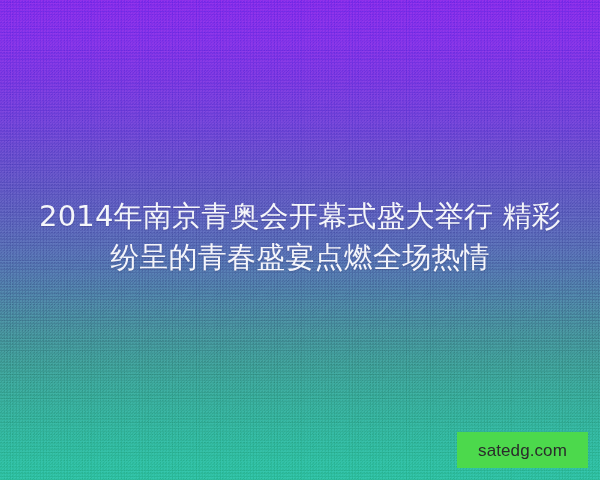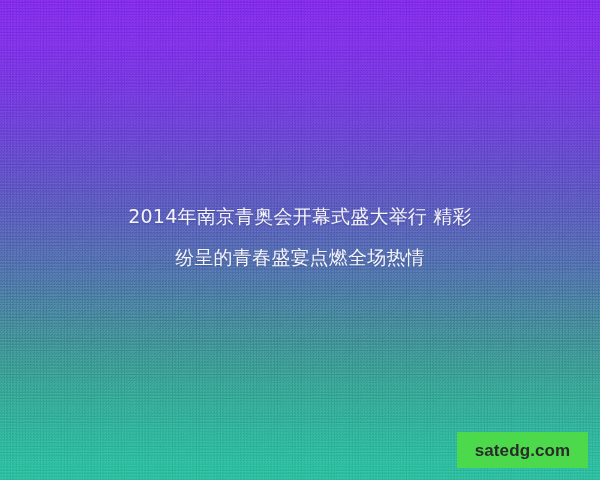--- a/index.html
+++ b/index.html
@@ -73,21 +73,21 @@
   .headline {
     position: absolute;
     left: 0;
     right: 0;
     top: 196px;
     padding: 0 38px;
     box-sizing: border-box;
     text-align: center;
     color: #f4f5fa;
     font-family: "DejaVu Sans", "Liberation Sans", sans-serif;
-    font-size: 19px;
+    font-size: 29px;
     line-height: 41px;
     font-weight: 400;
     letter-spacing: 0.2px;
     white-space: pre-wrap;
     text-shadow: 0 1px 2px rgba(30,20,70,0.22);
   }
 
   
   .watermark {
     position: absolute;
@@ -99,21 +99,21 @@
     display: flex;
     align-items: center;
     justify-content: center;
   }
   .watermark-text {
     color: #2b2b2b;
     font-family: "Liberation Sans", "DejaVu Sans", sans-serif;
     font-size: 17px;
     line-height: 1;
     letter-spacing: 0.1px;
-    font-weight: 700;
+    font-weight: 400;
   }
 </style>
 </head>
 <body>
 
 <div class="canvas">
 
   <div class="gradient-layer"></div>
   <div class="noise-layer"></div>
   <div class="noise-layer-2"></div>

